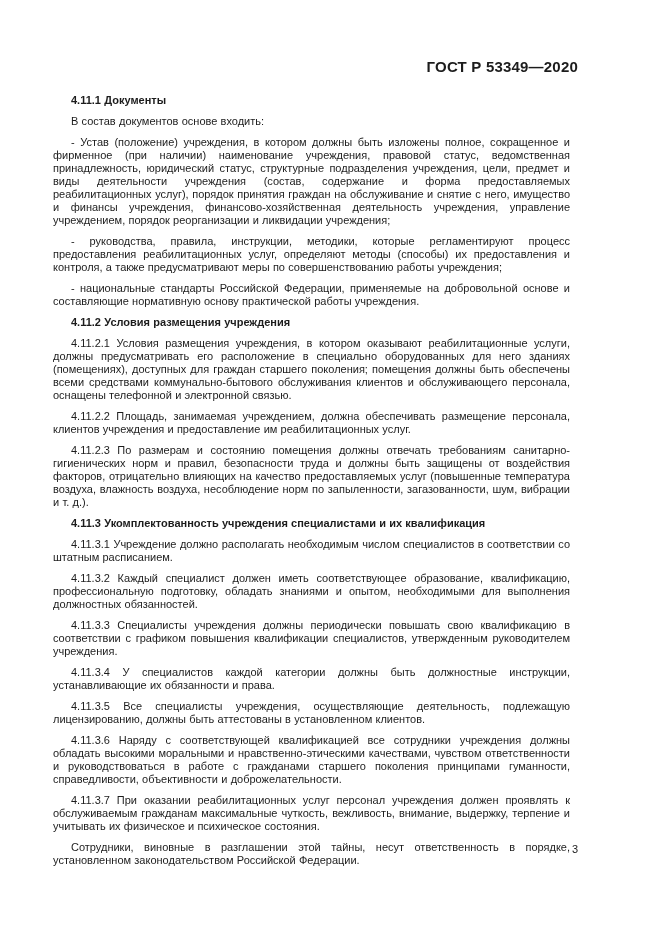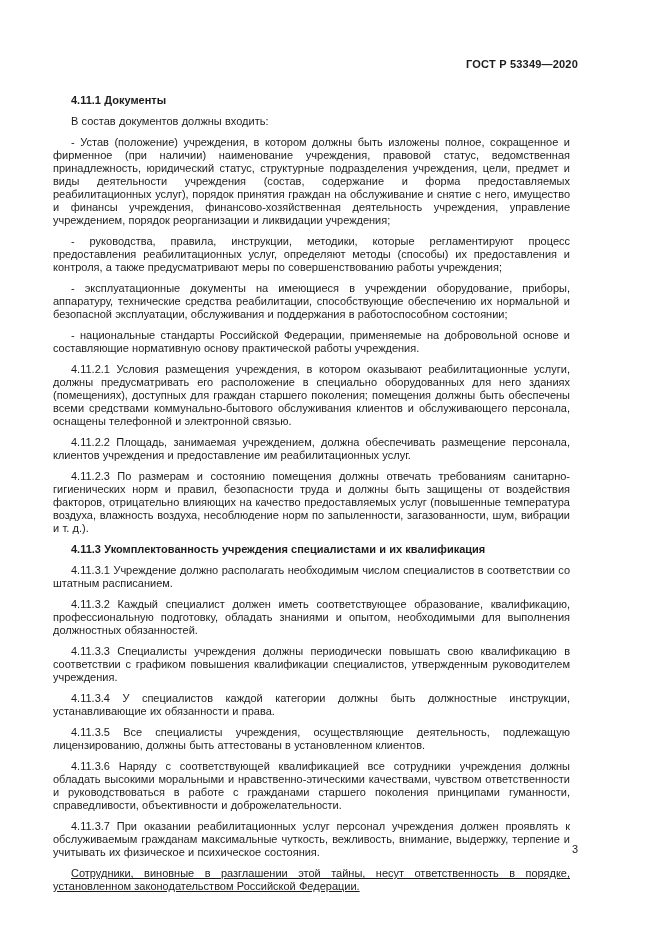--- a/index.html
+++ b/index.html
@@ -16,21 +16,21 @@
     color: #1c1c1c;
     overflow: hidden;
   }
   .doc-header {
     position: absolute;
     top: 58px;
     left: 45px;
     right: 83px;
     text-align: right;
     font-weight: bold;
-    font-size: 11px;
+    font-size: 15px;
     letter-spacing: 0.2px;
   }
   .doc-content {
     position: absolute;
     top: 86px;
     left: 45px;
     width: 533px;
   }
   .doc-content p {
     margin: 8px;
@@ -39,43 +39,42 @@
     text-align: justify;
     text-indent: 18px;
     word-spacing: 0.2px;
   }
   .doc-content p.heading {
     font-weight: bold;
     text-align: left;
   }
   .doc-content p.gap-before {
     margin-top: 6px;
-    text-decoration: underline;
   }
   .page-number {
     position: absolute;
     top: 843px;
     right: 83px;
     font-size: 11px;
   }
 </style>
 </head>
 <body>
 
 <div class="page">
 
   <div class="doc-header">ГОСТ Р 53349—2020</div>
 
   <div class="doc-content" id="doc-content">
       <p class="heading">4.11.1 Документы</p>
-      <p class="body-para">В состав документов должны входить:</p>
+      <p class="body-para">В состав документов основе входить:</p>
       <p class="body-para">- Устав (положение) учреждения, в котором должны быть изложены полное, сокращенное и фирменное (при наличии) наименование учреждения, правовой статус, ведомственная принадлежность, юридический статус, структурные подразделения учреждения, цели, предмет и виды деятельности учреждения (состав, содержание и форма предоставляемых реабилитационных услуг), порядок принятия граждан на обслуживание и снятие с него, имущество и финансы учреждения, финансово-хозяйственная деятельность учреждения, управление учреждением, порядок реорганизации и ликвидации учреждения;</p>
       <p class="body-para">- руководства, правила, инструкции, методики, которые регламентируют процесс предоставления реабилитационных услуг, определяют методы (способы) их предоставления и контроля, а также предусматривают меры по совершенствованию работы учреждения;</p>
-      <p class="body-para">- эксплуатационные документы на имеющиеся в учреждении оборудование, приборы, аппаратуру, технические средства реабилитации, способствующие обеспечению их нормальной и безопасной эксплуатации, обслуживания и поддержания в работоспособном состоянии;</p>
       <p class="body-para">- национальные стандарты Российской Федерации, применяемые на добровольной основе и составляющие нормативную основу практической работы учреждения.</p>
+      <p class="heading">4.11.2 Условия размещения учреждения</p>
       <p class="body-para">4.11.2.1 Условия размещения учреждения, в котором оказывают реабилитационные услуги, должны предусматривать его расположение в специально оборудованных для него зданиях (помещениях), доступных для граждан старшего поколения; помещения должны быть обеспечены всеми средствами коммунально-бытового обслуживания клиентов и обслуживающего персонала, оснащены телефонной и электронной связью.</p>
       <p class="body-para">4.11.2.2 Площадь, занимаемая учреждением, должна обеспечивать размещение персонала, клиентов учреждения и предоставление им реабилитационных услуг.</p>
       <p class="body-para">4.11.2.3 По размерам и состоянию помещения должны отвечать требованиям санитарно-гигиенических норм и правил, безопасности труда и должны быть защищены от воздействия факторов, отрицательно влияющих на качество предоставляемых услуг (повышенные температура воздуха, влажность воздуха, несоблюдение норм по запыленности, загазованности, шум, вибрации и т. д.).</p>
       <p class="heading">4.11.3 Укомплектованность учреждения специалистами и их квалификация</p>
       <p class="body-para">4.11.3.1 Учреждение должно располагать необходимым числом специалистов в соответствии со штатным расписанием.</p>
       <p class="body-para">4.11.3.2 Каждый специалист должен иметь соответствующее образование, квалификацию, профессиональную подготовку, обладать знаниями и опытом, необходимыми для выполнения должностных обязанностей.</p>
       <p class="body-para">4.11.3.3 Специалисты учреждения должны периодически повышать свою квалификацию в соответствии с графиком повышения квалификации специалистов, утвержденным руководителем учреждения.</p>
       <p class="body-para">4.11.3.4 У специалистов каждой категории должны быть должностные инструкции, устанавливающие их обязанности и права.</p>
       <p class="body-para">4.11.3.5 Все специалисты учреждения, осуществляющие деятельность, подлежащую лицензированию, должны быть аттестованы в установленном клиентов.</p>
       <p class="body-para">4.11.3.6 Наряду с соответствующей квалификацией все сотрудники учреждения должны обладать высокими моральными и нравственно-этическими качествами, чувством ответственности и руководствоваться в работе с гражданами старшего поколения принципами гуманности, справедливости, объективности и доброжелательности.</p>

